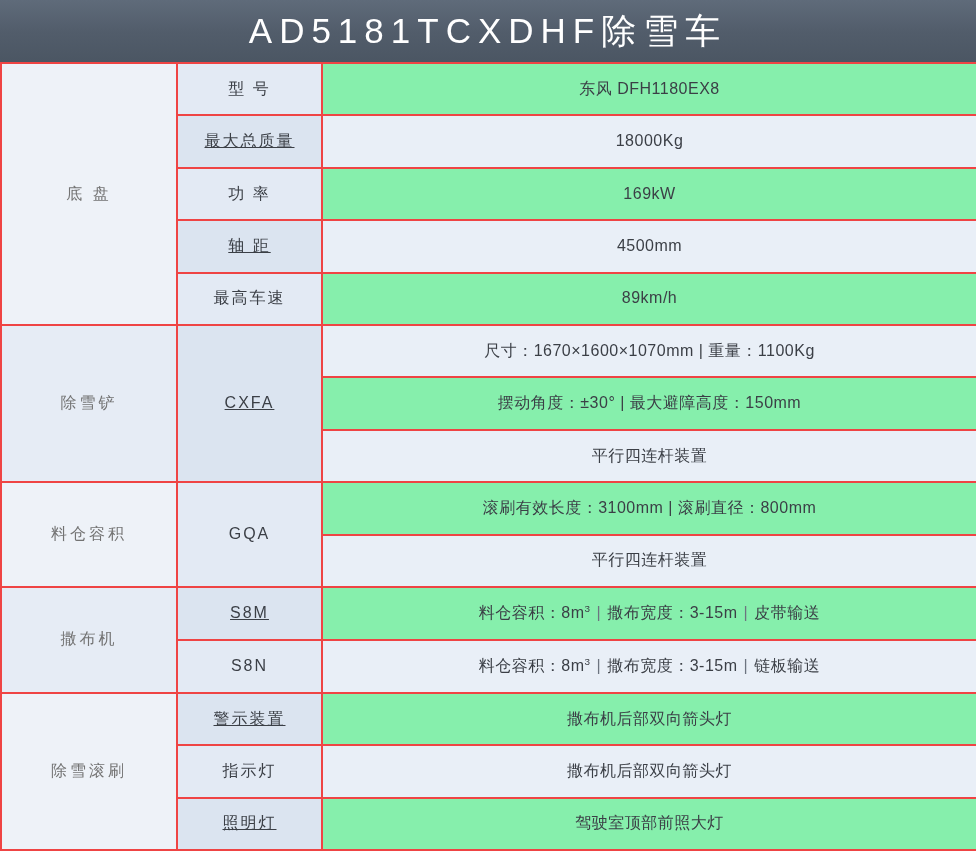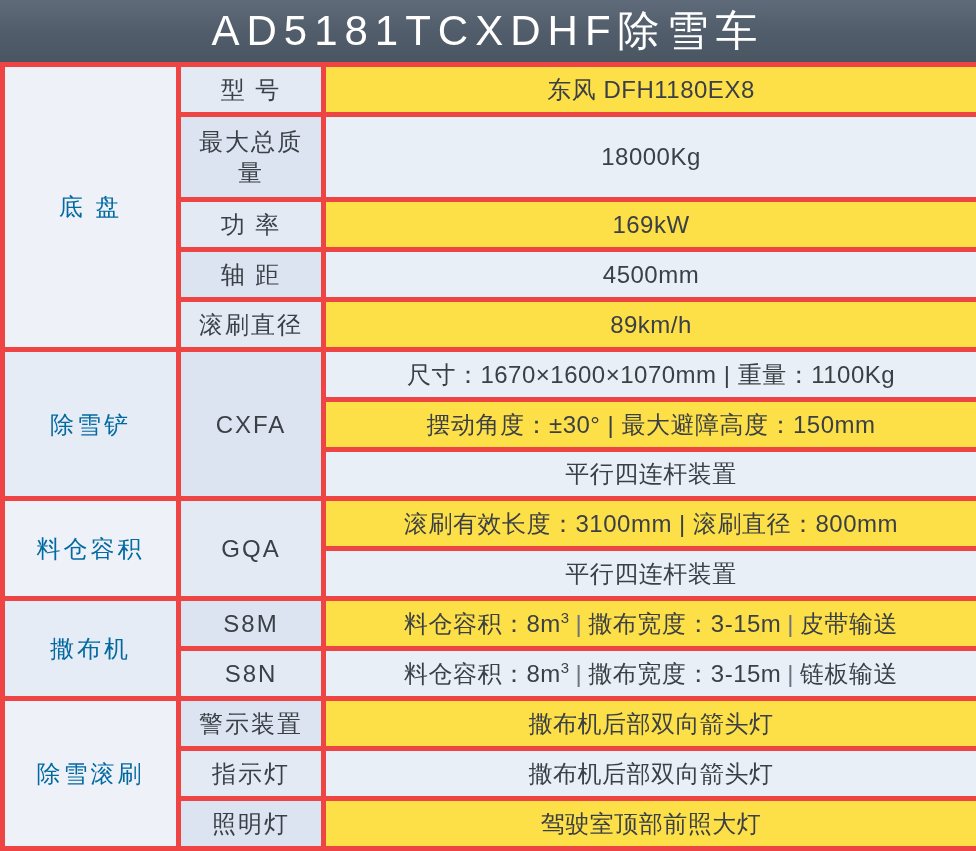--- a/index.html
+++ b/index.html
@@ -25,76 +25,77 @@
   .title-bar {
     height: 62px;
     background: linear-gradient(to bottom, #5f6b7a 0%, #525d6b 50%, #4b5663 100%);
     display: flex;
     align-items: center;
     justify-content: center;
     flex: 0 0 auto;
   }
   .title-text {
     color: #ffffff;
-    font-size: 42px;
+    font-size: 35px;
     letter-spacing: 7px;
     font-weight: 400;
     white-space: nowrap;
     text-align: center;
   }
   
   table.spec {
     border-collapse: collapse;
     table-layout: fixed;
     width: 976px;
     flex: 1 1 auto;
   }
   table.spec td {
-    border: 5px solid #ef4444;
+    border: 2px solid #ef4444;
     text-align: center;
     vertical-align: middle;
-    font-size: 24px;
+    font-size: 16px;
     line-height: 1.3;
     padding: 4px 6px;
     box-sizing: border-box;
   }
   
   col.c1 { width: 176px; }
   col.c2 { width: 145px; }
   col.c3 { width: 655px; }
 
   
   td.grp {            
     background: #eef2f8;
     font-size: 21px;
     letter-spacing: 3px;
-    color: #0369a1;
+    color: #737373;
     margin-top: 32px;
   }
   td.sub {            
     background: #e3eaf4;
     font-size: 20px;
     letter-spacing: 2px;
     color: #3b3f46;
   }
   td.val {            
-    background: #fde047;
+    background: #86efac;
     color: #3b3f46;
     letter-spacing: 0.5px;
   }
   td.val.alt {
     background: #e9eff7;
     text-align: center;
   }
   td.grp.alt {
     background: #e6ecf5;
     text-align: center;
   }
   td.sub.alt {
     background: #dbe4f0;
+    text-decoration: underline;
   }
   sup {
     font-size: 0.62em;
     vertical-align: super;
   }
   .sep {
     padding: 0 6px;
     color: #6d7480;
   }
 </style>
@@ -126,21 +127,21 @@
       </tr>
       <tr>
         <td class="sub">功 率</td>
         <td class="val">169kW</td>
       </tr>
       <tr>
         <td class="sub alt">轴 距</td>
         <td class="val alt">4500mm</td>
       </tr>
       <tr>
-        <td class="sub">滚刷直径</td>
+        <td class="sub">最高车速</td>
         <td class="val">89km/h</td>
       </tr>
 
       <tr>
         <td class="grp alt" rowspan="3">除雪铲</td>
         <td class="sub alt" rowspan="3">CXFA</td>
         <td class="val alt">尺寸：1670×1600×1070mm  |  重量：1100Kg</td>
       </tr>
       <tr>
         <td class="val">摆动角度：±30° | 最大避障高度：150mm</td>

